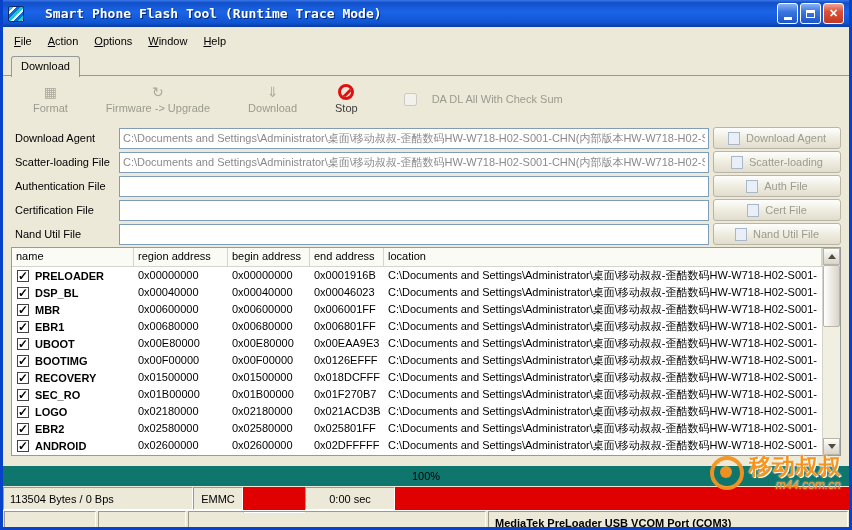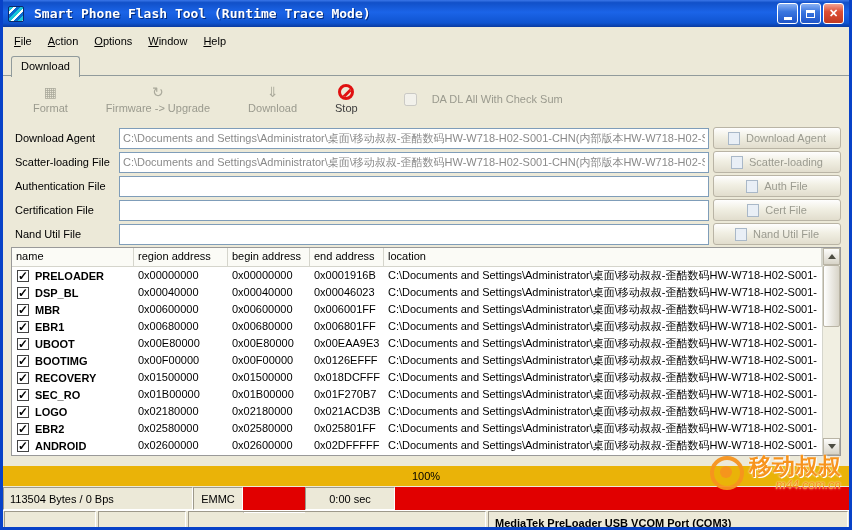--- a/index.html
+++ b/index.html
@@ -2,21 +2,21 @@
 <html><head>
 <meta charset="utf-8">
 <style>
   html,body{margin:0;padding:0;background:#888;}
   .window{
     width:852px;height:530px;box-sizing:border-box;position:relative;overflow:hidden;
     border:3px solid #0842c8;border-top:none;background:#ECE9D8;
     font-family:"Liberation Sans",sans-serif;font-size:11px;color:#000;
   }
   
-  .titlebar{height:27px;display:flex;align-items:center;gap:10px;padding:0 5px;
+  .titlebar{height:27px;display:flex;align-items:center;gap:21px;padding:0 5px;
     background:linear-gradient(180deg,#3a76e8 0%,#1150c8 10%,#1b64e8 45%,#0f54d0 85%,#0a3aa0 100%);}
   .appicon{width:16px;height:16px;border-radius:2px;flex:none;
     background:repeating-linear-gradient(135deg,#19c7d8 0 3px,#ffffff 3px 5px,#0a6bd0 5px 8px);
     border:1px solid #0a2a6a;box-sizing:border-box;}
   .title{flex:1;color:#fff;font:bold 13px "DejaVu Sans Mono",monospace;text-shadow:1px 1px 0 #00287a;white-space:nowrap;overflow:hidden;}
   .winbtns{display:flex;gap:2px;}
   .winbtn{width:21px;height:21px;border:1px solid #fff;border-radius:3px;display:flex;align-items:center;justify-content:center;box-sizing:border-box;cursor:default;}
   .winbtn.blue{background:linear-gradient(180deg,#8ab1f4,#3b77e0 40%,#1f55c8);}
   .winbtn.red{background:linear-gradient(180deg,#f3a393,#dd4f35 40%,#c13a22);color:#fff;font-weight:bold;font-size:11px;}
   .glyph-min{width:8px;height:3px;background:#fff;margin-top:10px;}
@@ -60,21 +60,21 @@
   .cb[data-checked="true"]::after{content:"✓";position:absolute;left:0;top:-3px;font-size:12px;font-weight:bold;color:#000;}
   .vscroll{width:17px;flex:none;background:#f1efe2;border-left:1px solid #d5d5cc;position:relative;}
   .sbtn{position:absolute;left:0;right:0;height:17px;background:linear-gradient(#fdfdfb,#d8d4c8);
     border:1px solid #b9b4a5;box-sizing:border-box;display:flex;align-items:center;justify-content:center;}
   .sb-up{top:0;} .sb-down{bottom:0;}
   .tri-up{width:0;height:0;border-left:4px solid transparent;border-right:4px solid transparent;border-bottom:5px solid #4d4d42;}
   .tri-down{width:0;height:0;border-left:4px solid transparent;border-right:4px solid transparent;border-top:5px solid #4d4d42;}
   .thumb{position:absolute;top:17px;left:0;right:0;height:62px;background:linear-gradient(90deg,#fff,#d8d4c8);
     border:1px solid #b9b4a5;border-radius:2px;box-sizing:border-box;}
   
-  .progress{margin-top:10px;height:20px;background:#eab308;display:flex;align-items:center;justify-content:center;color:#000;}
+  .progress{margin-top:10px;height:20px;background:#0f766e;display:flex;align-items:center;justify-content:center;color:#000;}
   .statusrow{margin-top:1px;height:23px;display:flex;background:#e10000;}
   .scell{background:#ECE9D8;border:1px solid;border-color:#9d998b #fff #fff #9d998b;
     display:flex;align-items:center;padding:0 6px;box-sizing:border-box;flex:none;white-space:nowrap;overflow:hidden;}
   .scell.ctr{justify-content:center;}
   .sred{flex:1;background:#e10000;}
   .bottombar{height:24px;display:flex;align-items:center;background:#ECE9D8;border-top:1px solid #fff;}
   .bcell{height:24px;margin:12px 1px;border:1px solid;border-color:#9d998b #fff #fff #9d998b;
     box-sizing:border-box;display:flex;align-items:center;padding:0 6px;flex:none;white-space:nowrap;overflow:hidden;}
   .bcell.grow{flex:1;font-weight:bold;}
   

